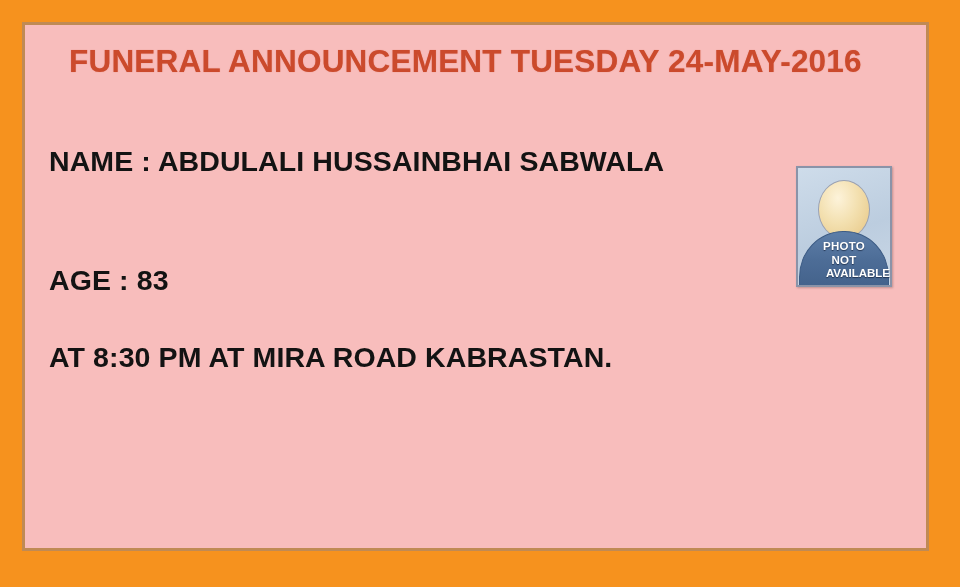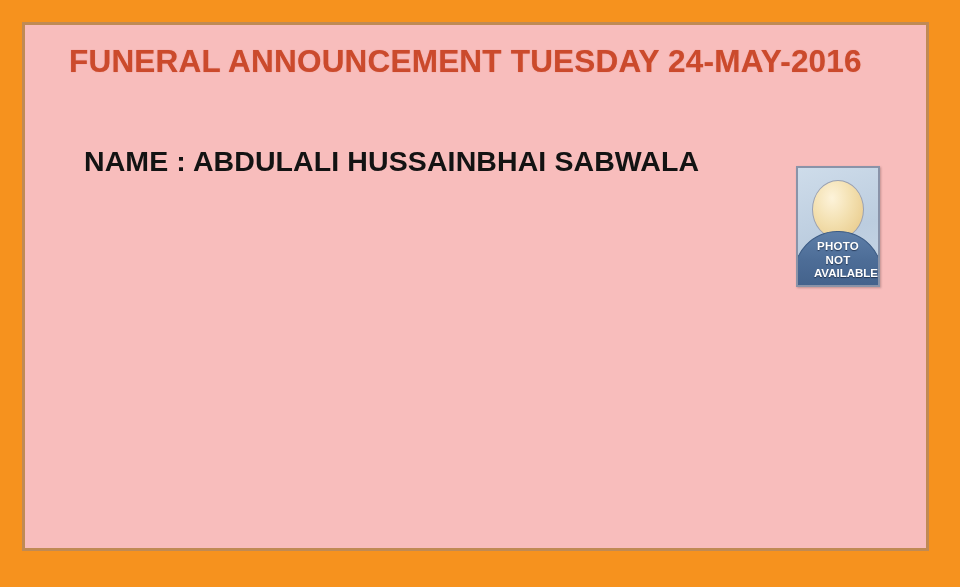--- a/index.html
+++ b/index.html
@@ -65,31 +65,30 @@
     top: 118px;
     width: 860px;
     color: #131313;
     font-size: 28.5px;
     font-weight: bold;
     letter-spacing: 0.1px;
     line-height: 37px;
   }
   .bodyline {
     white-space: nowrap;
-    margin-left: 35px;
   }
   .gap-lg { height: 41px; }
   .gap-md { height: 40px; }
 
   
   #photo-placeholder {
     position: absolute;
     left: 771px;
     top: 141px;
-    width: 84px;
+    width: 96px;
     height: 121px;
     box-sizing: border-box;
     border: 2px solid #8a93a8;
     background: linear-gradient(160deg, #cedcea 0%, #bccddf 55%, #c9d7e6 100%);
     box-shadow: 1px 1px 2px rgba(90,60,60,0.35);
     overflow: hidden;
   }
   #avatar-head {
     position: absolute;
     left: 50%;
@@ -134,21 +133,23 @@
 <div id="poster">
   <div id="card-bevel">
     <div id="card">
 
       <div id="title">FUNERAL ANNOUNCEMENT TUESDAY 24-MAY-2016</div>
 
       <div id="body-block">
         <div class="bodyline">NAME : ABDULALI HUSSAINBHAI SABWALA</div>
         <div class="gap-lg"></div>
         <div class="gap-lg"></div>
+        <div class="bodyline">AGE : 83</div>
         <div class="gap-md"></div>
+        <div class="bodyline">AT 8:30 PM AT MIRA ROAD KABRASTAN.</div>
       </div>
 
       <div id="photo-placeholder">
         <div id="avatar-head"></div>
         <div id="avatar-body"></div>
         <div id="photo-caption">
           <div>PHOTO</div>
           <div>NOT</div>
           <div class="cap-avail">AVAILABLE</div>
         </div>

